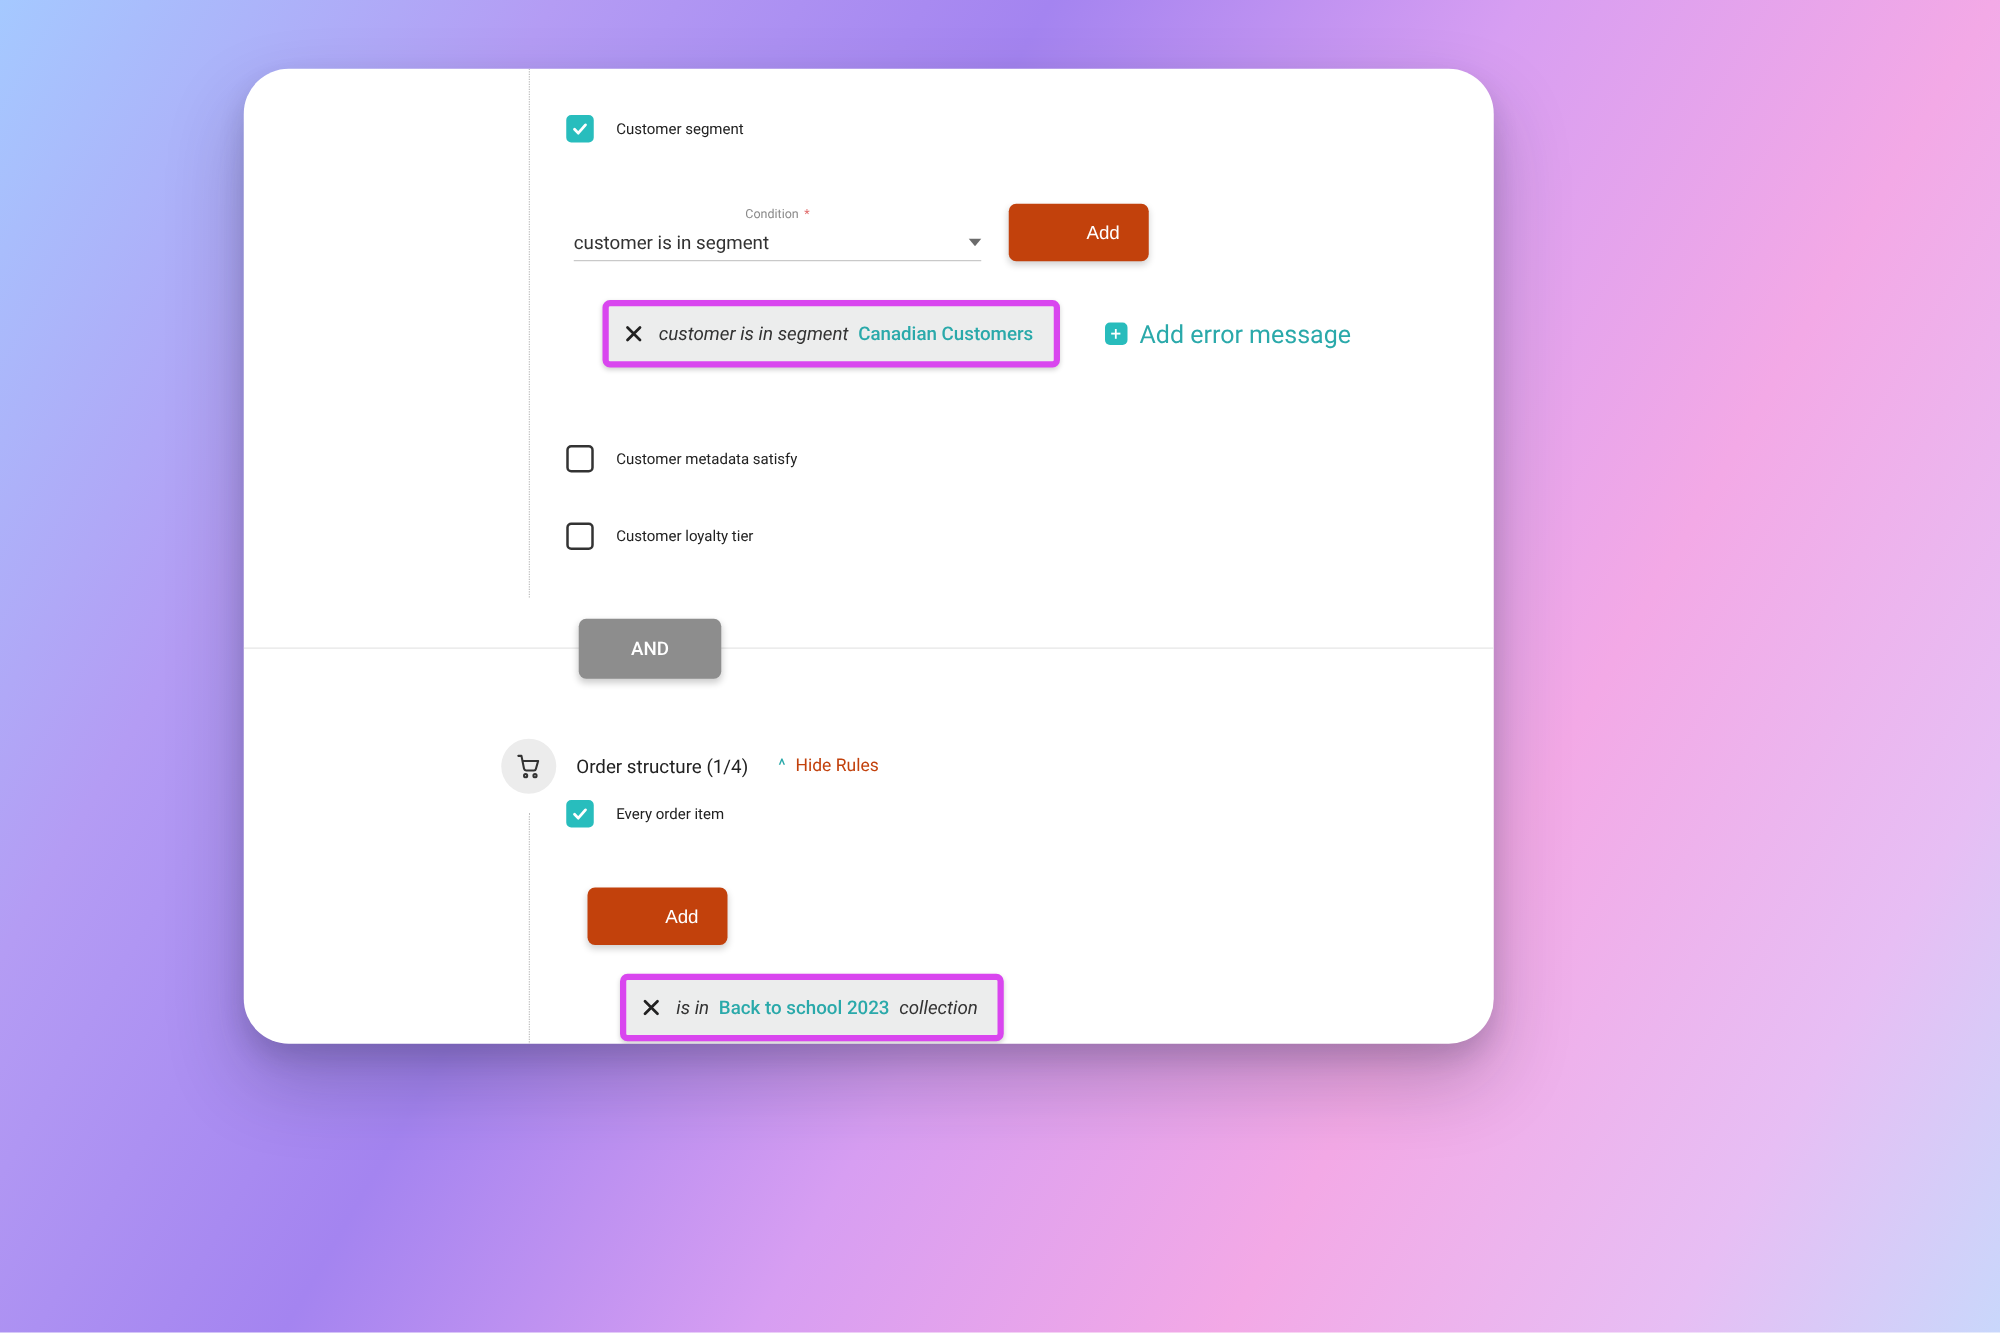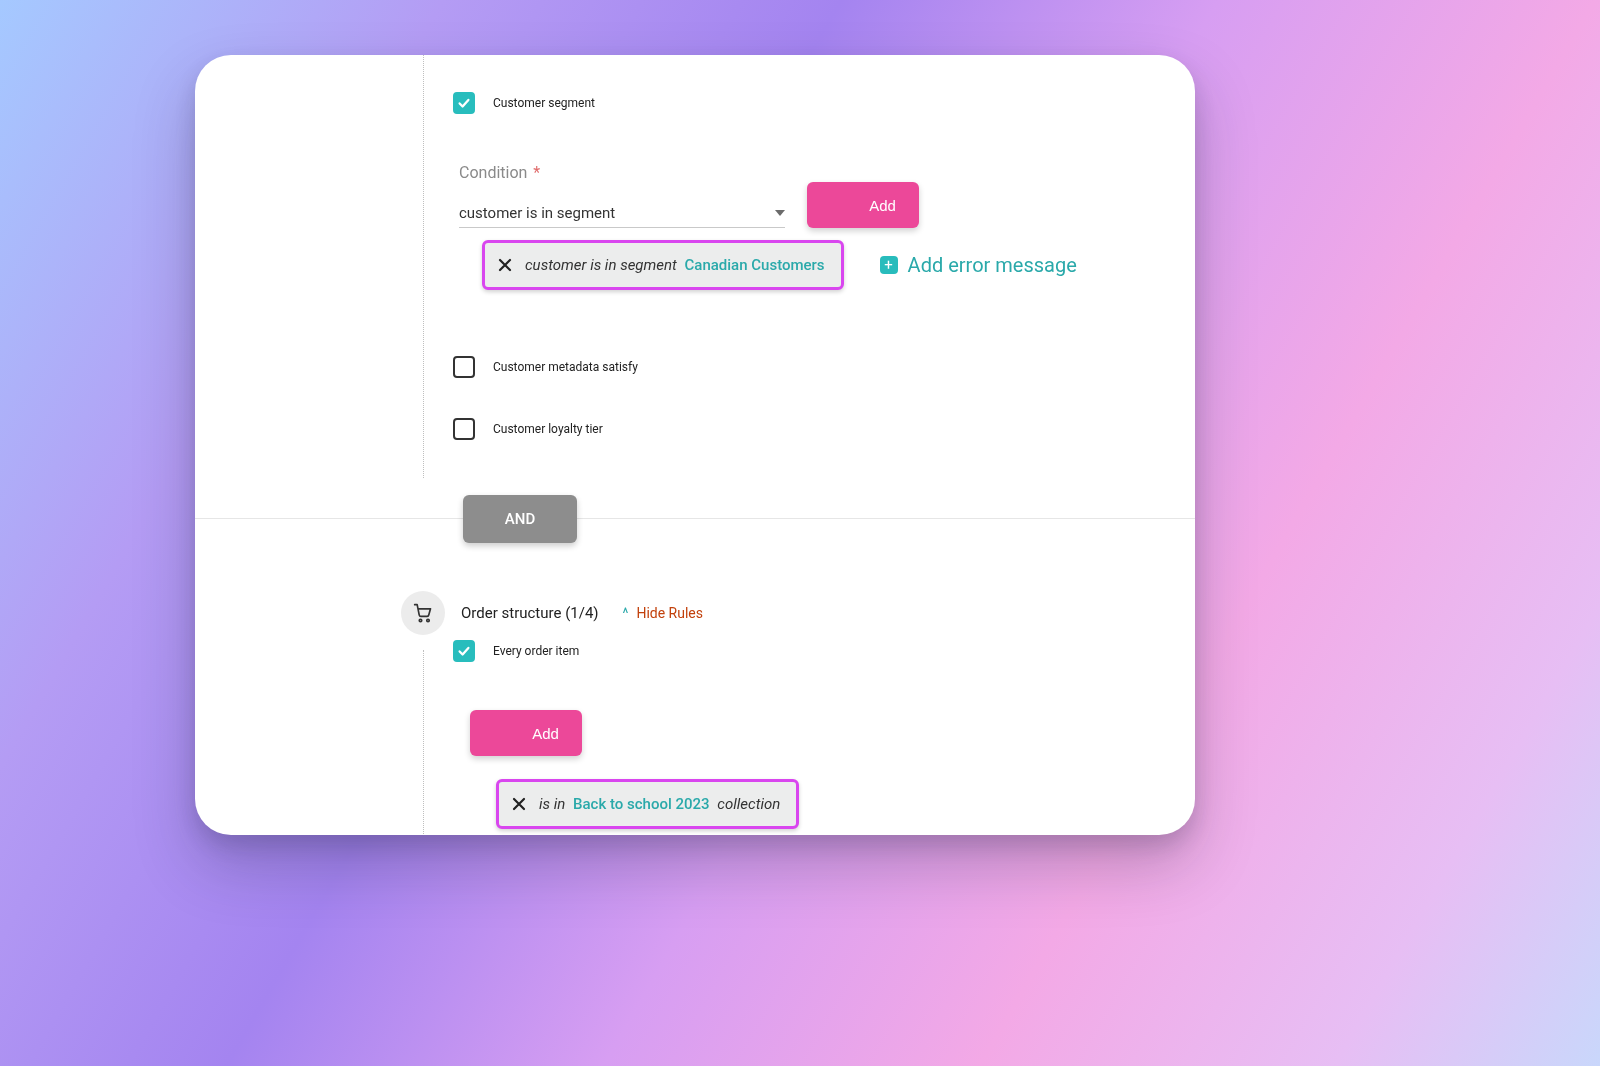--- a/index.html
+++ b/index.html
@@ -70,49 +70,49 @@
     border-color: #28bdbd;
   }
   .checkbox.checked svg { width: 14px; height: 14px; }
   .checkbox.checked svg path { stroke: #fff; stroke-width: 2.6; fill: none; stroke-linecap: round; stroke-linejoin: round; }
 
   .chk-label { font-size: 12px; color: #222; }
 
   
   .cond-group { position: absolute; left: 264px; top: 108px; display: flex; align-items: flex-end; gap: 22px; }
   .cond-field { width: 326px; }
-  .cond-caption { font-size: 16px; color: #8a8a8a; margin-bottom: 16px; }
+  .cond-caption { font-size: 10px; color: #8a8a8a; margin-bottom: 2px; text-align: center; }
   .cond-caption .req { color: #e06b6b; margin-left: 2px; }
   .cond-select {
     display: flex; align-items: center; justify-content: space-between;
     height: 30px;
     border-bottom: 1px solid #c9c9c9;
     cursor: pointer;
   }
   .cond-select .cond-value { font-size: 15px; color: #333; }
   .cond-select .caret { width: 0; height: 0; border-left: 5px solid transparent; border-right: 5px solid transparent; border-top: 6px solid #6b6b6b; }
 
   .btn {
     display: inline-flex; align-items: center; justify-content: center;
     border: none; cursor: pointer;
     font-size: 15px; font-weight: 500;
     border-radius: 6px;
     box-shadow: 0 3px 6px rgba(0,0,0,0.18);
   }
-  .btn-teal { background: #ec4899; color: #fff; padding-left: 39px; }
+  .btn-teal { background: #c2410c; color: #fff; padding-left: 39px; }
   .btn-add-1 { width: 112px; height: 46px; }
   .btn-add-2 { width: 112px; height: 46px; }
 
   
   .chip-row { position: absolute; left: 287px; display: flex; align-items: center; gap: 36px; }
   .chip {
     display: inline-flex; align-items: center; gap: 10px;
     padding: 12px 16px 12px 10px;
     background: #eceded;
-    border: 3px solid #d946ef;
+    border: 5px solid #d946ef;
     border-radius: 6px;
     box-shadow: 0 2px 4px rgba(0,0,0,0.18);
     font-size: 15px; color: #333;
   }
   .chip .x {
     width: 20px; height: 20px; display: inline-flex; align-items: center; justify-content: center;
     cursor: pointer; color: #222;
   }
   .chip .x svg { width: 14px; height: 14px; }
   .chip .x svg path { stroke: currentColor; stroke-width: 2.2; fill: none; stroke-linecap: round; }

